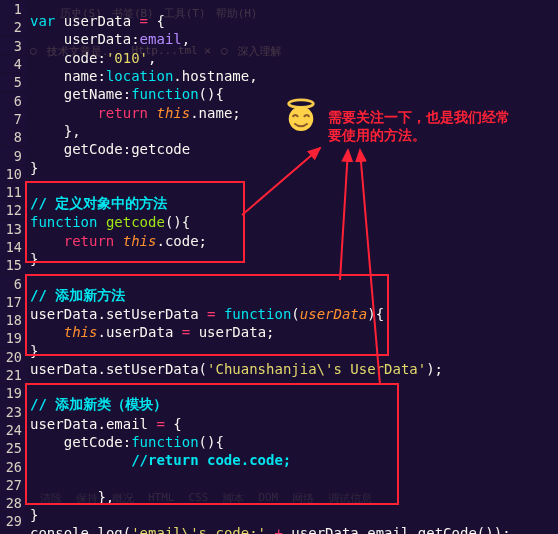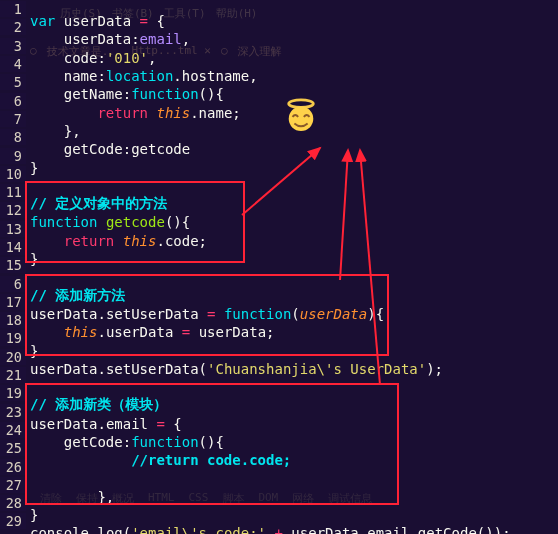--- a/index.html
+++ b/index.html
@@ -268,20 +268,24 @@
     <defs>
       <marker id="ah" markerWidth="8" markerHeight="8" refX="6" refY="3" orient="auto">
         <path d="M0,0 L7,3 L0,6 Z" fill="#ff2236"></path>
       </marker>
     </defs>
     <line x1="242" y1="215" x2="320" y2="148" stroke="#ff2236" stroke-width="2" marker-end="url(#ah)"></line>
     <line x1="340" y1="280" x2="348" y2="150" stroke="#ff2236" stroke-width="2" marker-end="url(#ah)"></line>
     <line x1="380" y1="385" x2="360" y2="150" stroke="#ff2236" stroke-width="2" marker-end="url(#ah)"></line>
   </svg>
 
+  <div class="callout" style="top:108px;left:328px;">
+    <div>需要关注一下，也是我们经常</div>
+    <div>要使用的方法。</div>
+  </div>
 
   <div class="emoji">
     <svg viewBox="0 0 36 36">
       <ellipse cx="18" cy="6" rx="13" ry="4" fill="none" stroke="#f6c94a" stroke-width="3"></ellipse>
       <circle cx="18" cy="22" r="13" fill="#ffd24a"></circle>
       <path d="M9 20 Q12 16 15 20" stroke="#8a5a2a" stroke-width="2" fill="none"></path>
       <path d="M21 20 Q24 16 27 20" stroke="#8a5a2a" stroke-width="2" fill="none"></path>
       <path d="M11 27 Q18 33 25 27" stroke="#8a5a2a" stroke-width="2" fill="none"></path>
     </svg>
   </div>

